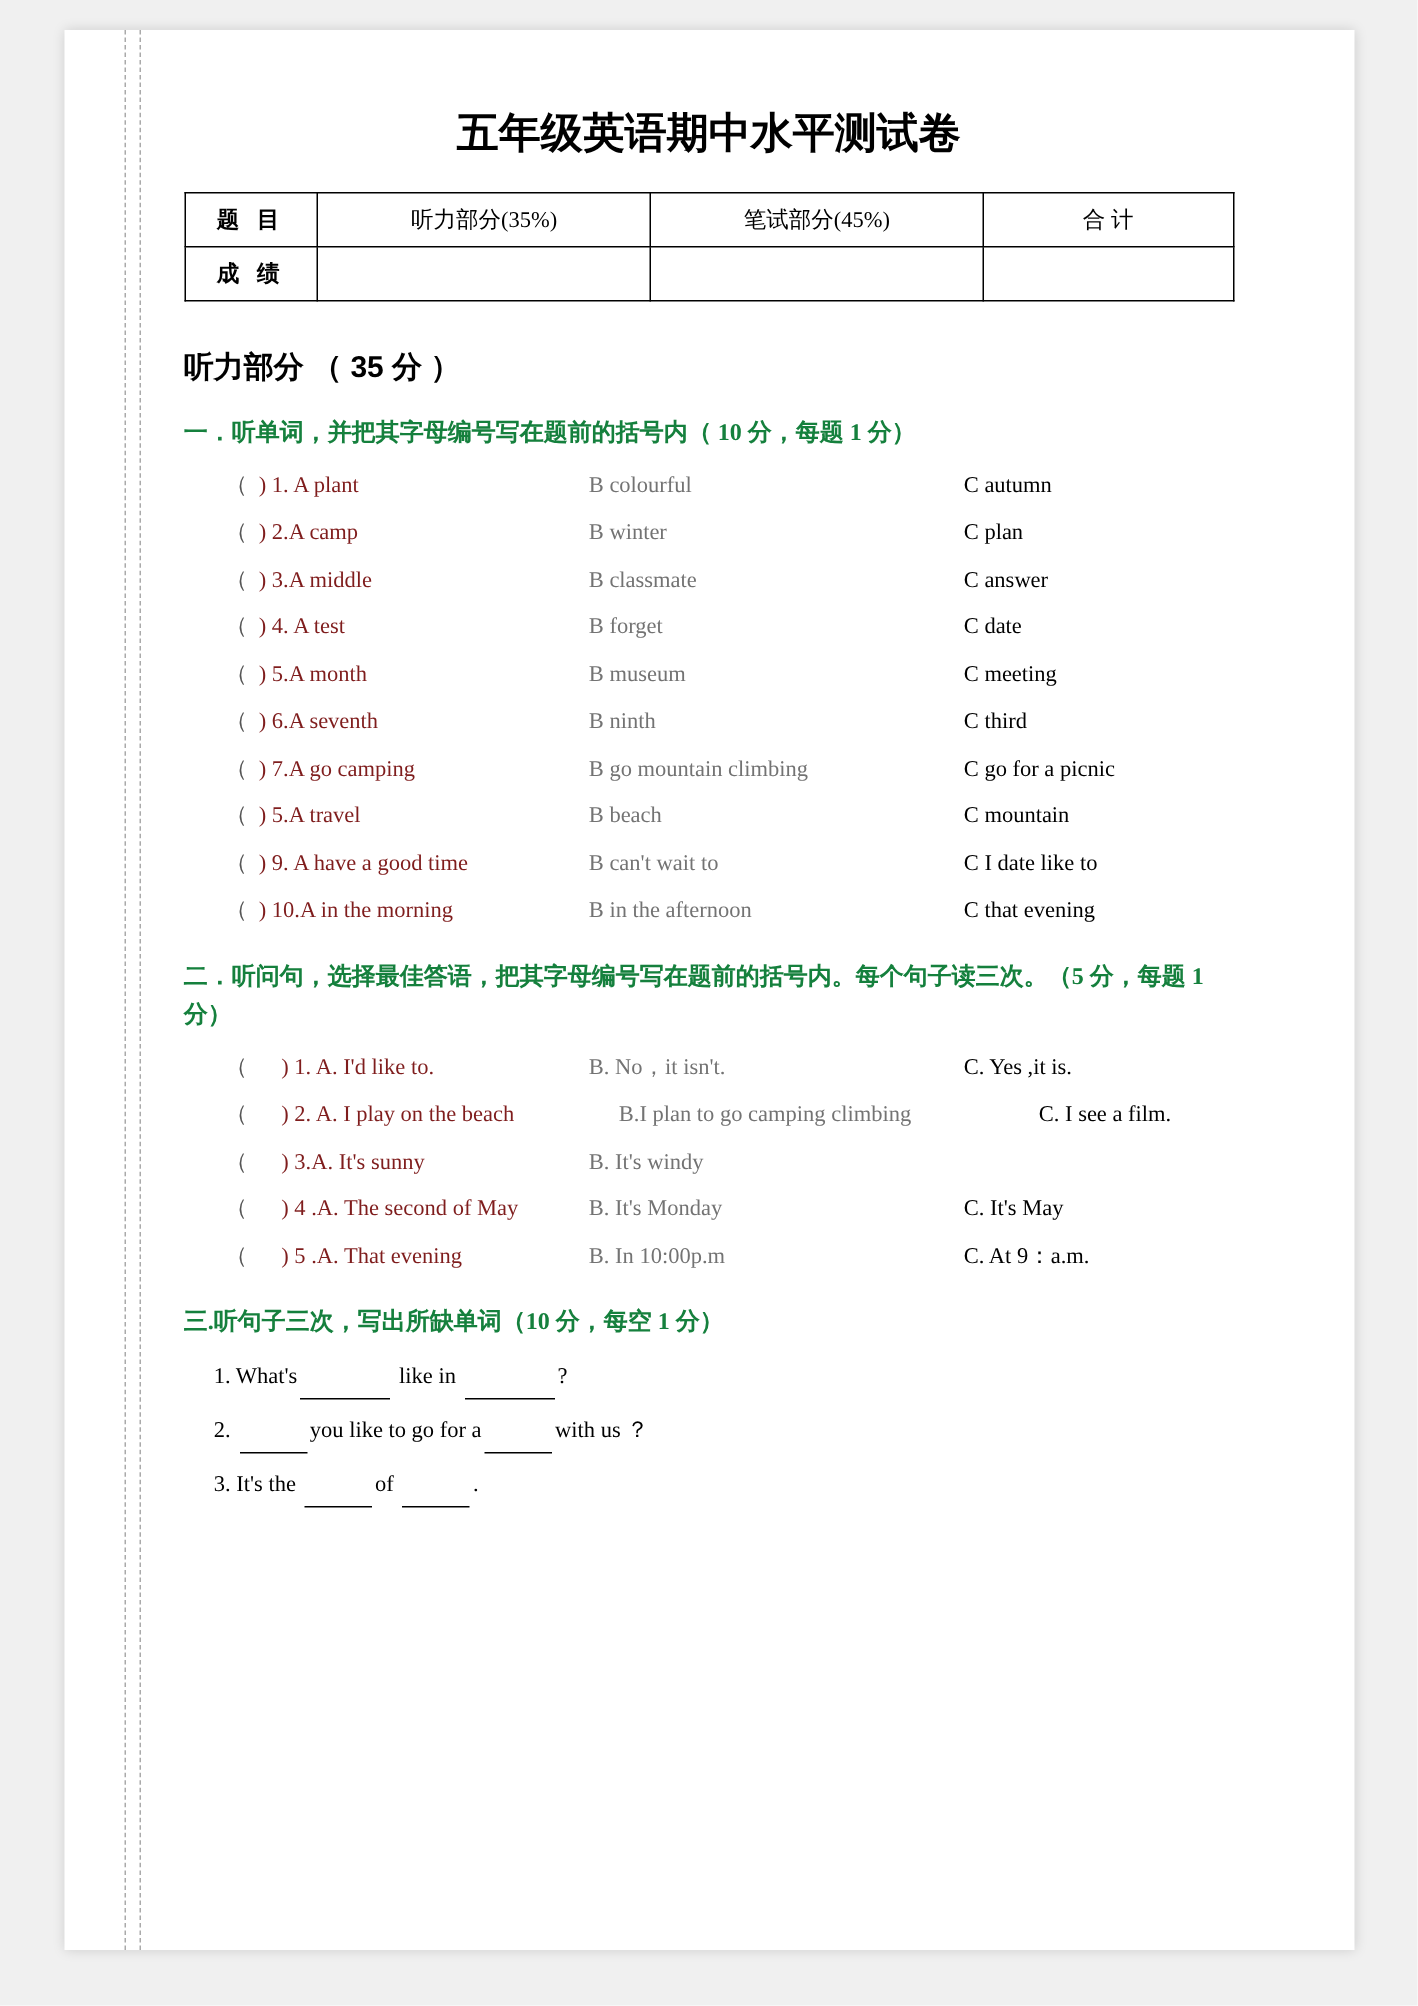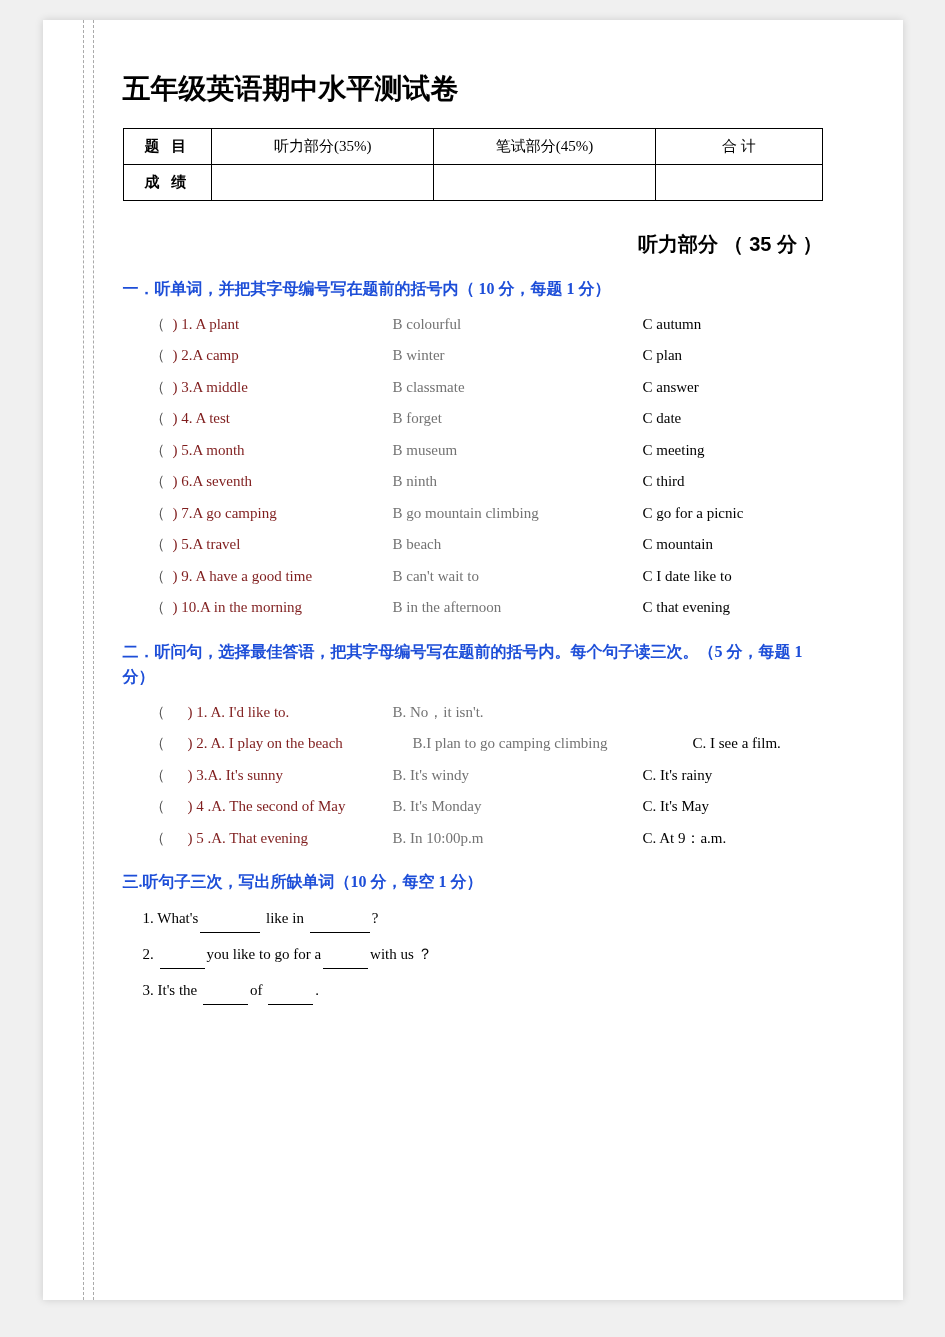--- a/index.html
+++ b/index.html
@@ -33,20 +33,21 @@
     .page::after {
       content: '';
       position: absolute;
       left: 50px;
       top: 0;
       bottom: 0;
       width: 1px;
       border-left: 1px dashed #aaa;
     }
     .main-title {
+      text-align: center;
       font-size: 28px;
       font-weight: bold;
       color: #000;
       margin-bottom: 20px;
       font-family: "SimHei", "黑体", sans-serif;
     }
     
     .score-table {
       width: 100%;
       border-collapse: collapse;
@@ -64,32 +65,32 @@
       letter-spacing: 4px;
     }
     .score-table .value-cell {
       width: 200px;
     }
     .score-table .total-cell {
       width: 150px;
     }
     
     .section-header {
-      text-align: right;
+      text-align: left;
       font-size: 20px;
       font-weight: bold;
       color: #000;
       margin: 30px 0 18px 0;
       font-family: "SimHei", "黑体", sans-serif;
     }
     
     .part-heading {
       font-size: 16px;
       font-weight: bold;
-      color: #1d4ed8;
+      color: #15803d;
       margin: 18px 0 10px 0;
       line-height: 1.6;
       font-family: Liberation Serif, serif;
     }
     
     .q-row {
       display: flex;
       align-items: flex-start;
       margin: 6px 0;
       font-size: 15px;
@@ -229,32 +230,32 @@
 
   <div class="part-heading">
     <span>二．听问句，选择最佳答语，把其字母编号写在题前的括号内。每个句子读三次。（5 分，每题 1 分）</span>
   </div>
 
   <div>
     <div class="q-row">
       <span class="q-bracket">（</span>
       <span class="q-option-a">&nbsp;&nbsp;&nbsp;&nbsp;) 1. A. I'd like to.</span>
       <span class="q-option-b">B. No，it isn't.</span>
+      <span class="q-option-c">C. Yes ,it is.</span>
     </div>
     <div class="q-row">
       <span class="q-bracket">（</span>
       <span class="q-option-a" style="min-width:240px;">&nbsp;&nbsp;&nbsp;&nbsp;) 2. A. I play on the beach</span>
       <span class="q-option-b" style="min-width:280px;">B.I plan to go camping climbing</span>
       <span class="q-option-c">C. I see a film.</span>
     </div>
     <div class="q-row">
       <span class="q-bracket">（</span>
       <span class="q-option-a">&nbsp;&nbsp;&nbsp;&nbsp;) 3.A. It's sunny</span>
       <span class="q-option-b">B. It's windy</span>
-      <span class="q-option-c">C. It's rainy</span>
     </div>
     <div class="q-row">
       <span class="q-bracket">（</span>
       <span class="q-option-a">&nbsp;&nbsp;&nbsp;&nbsp;) 4 .A. The second of May</span>
       <span class="q-option-b">B. It's Monday</span>
       <span class="q-option-c">C. It's May</span>
     </div>
     <div class="q-row">
       <span class="q-bracket">（</span>
       <span class="q-option-a">&nbsp;&nbsp;&nbsp;&nbsp;) 5 .A. That evening</span>

